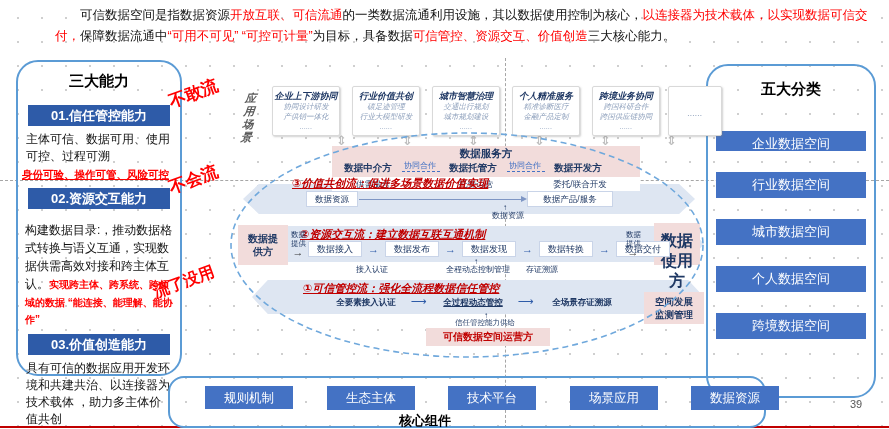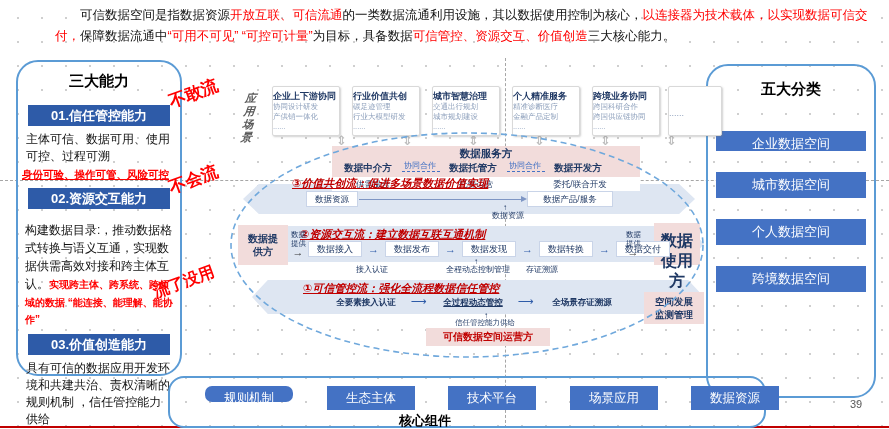--- a/index.html
+++ b/index.html
@@ -18,21 +18,21 @@
   .lp-body { font-size:12px; color:#111; line-height:17px; }
   .lp-note { font-size:10.5px; color:#FF0000; font-weight:bold; line-height:15px; }
   .stamp { color:#FF0000; font-weight:bold; white-space:nowrap; transform:rotate(-20deg); z-index:9; }
   .bluebtn { background:#4472C4; color:#fff; text-align:center; font-size:13px; }
   .band { background:#DEE6F2; clip-path:polygon(0 50%,3.5% 0,96.5% 0,100% 50%,96.5% 100%,3.5% 100%); z-index:2; }
   .flowtitle { color:#C00000; font-weight:bold; font-style:italic; text-decoration:underline; white-space:nowrap; z-index:6; font-size:11px; }
   .pinkbox { background:#F2DCDB; color:#1F3864; font-weight:bold; text-align:center; z-index:4; }
   .stepbox { background:#fff; border:1px solid #C9D4E8; color:#1F3864; text-align:center; z-index:5; font-size:9px; }
   .flow-arrow { color:#2E5BA8; font-size:11px; z-index:5; text-align:center; }
   .scen { background:#fff; border:1px solid #D9D9D9; border-radius:2px; box-shadow:1px 1px 2px rgba(120,120,120,.35);
-    z-index:3; text-align:center; display:flex; flex-direction:column; align-items:flex-start; padding-top:3px; }
+    z-index:3; text-align:center; display:flex; flex-direction:column; align-items:center; padding-top:3px;font-style:italic; }
   .scen-title { font-size:9px; font-weight:bold; color:#1F3864; line-height:12px; white-space:nowrap; }
   .scen-line { font-size:7.5px; color:#8EA0BC; line-height:10px; white-space:nowrap; }
   .udarrow { color:#BFBFBF; font-size:13px; font-weight:bold; z-index:2; }
   .tiny-up { color:#1F3864; font-size:8px; z-index:6; }
   .small-navy { color:#1F3864; z-index:6; }
   .coop { color:#4472C4; font-size:8px; z-index:6; white-space:nowrap; }
   .coop-dash { border-top:1px dashed #4472C4; height:0; z-index:6; }
   .vlabel { font-size:11px; font-weight:bold; font-style:italic; color:#595959; width:14px; line-height:13px;
     word-break:break-all; z-index:3; transform:skewX(-6deg); }
   .bottom-label { font-size:13px; font-weight:bold; color:#000; text-align:center; }
@@ -50,36 +50,37 @@
   <div class="abs intro" style="left:55px;top:5px;width:822px;"><span>可信数据空间是指数据资源</span><span class="red">开放互联、可信流通</span><span>的一类数据流通利用设施，其以数据使用控制为核心，</span><span class="red">以连接器为技术载体，以实现数据可信交付，</span><span>保障数据流通中</span><span class="red">“可用不可见” “可控可计量”</span><span>为目标，具备数据</span><span class="red">可信管控、资源交互、价值创造</span><span>三大核心能力。</span></div>
 
   <div class="abs panel" style="left:16px;top:60px;width:166px;height:316px;">
     <div class="panel-title" style="margin-top:10px;">三大能力</div>
     <div class="hdr" style="margin:14px auto 0;width:142px;height:21px;line-height:21px;">01.信任管控能力</div>
     <div class="lp-body" style="margin:5px 8px 0;">主体可信、数据可用、使用可控、过程可溯</div>
     <div class="lp-note" style="margin:2px 4px 0;text-decoration:underline;">身份可验、操作可管、风险可控</div>
     <div class="hdr" style="margin:6px auto 12px;width:142px;height:21px;line-height:21px;">02.资源交互能力</div>
     <div style="margin:4px 7px 0;line-height:16px;"><span class="lp-body">构建数据目录:，推动数据格式转换与语义互通，实现数据供需高效对接和跨主体互认。</span><span class="lp-note" style="font-size:10px;">实现跨主体、跨系统、跨领域的数据 “能连接、能理解、能协作”</span></div>
     <div class="hdr" style="margin:7px auto 0;width:142px;height:21px;line-height:21px;">03.价值创造能力</div>
-    <div class="lp-body" style="margin:5px 8px 0;">具有可信的数据应用开发环境和共建共治、责权清晰的规则机制 ，信任管控能力供给</div>
+    <div class="lp-body" style="margin:5px 8px 0;">具有可信的数据应用开发环境和共建共治、以连接器为技术载体 ，助力多主体价值共创</div>
   </div>
   <div class="abs stamp" style="left:168px;top:82px;font-size:17px;">不敢流</div>
   <div class="abs stamp" style="left:168px;top:168px;font-size:17px;">不会流</div>
   <div class="abs stamp" style="left:152px;top:272px;font-size:16px;">流了没用</div>
 
   <div class="abs panel" style="left:706px;top:64px;width:170px;height:334px;">
     <div class="panel-title" style="margin-top:14px;">五大分类</div>
     <div class="bluebtn" style="margin:32px auto 0;width:150px;height:20px;line-height:26px;">企业数据空间</div>
+    <div class="bluebtn" style="margin:21px auto 0;width:150px;height:26px;line-height:26px;">行业数据空间</div>
     <div class="bluebtn" style="margin:21px auto 0;width:150px;height:26px;line-height:26px;">城市数据空间</div>
     <div class="bluebtn" style="margin:21px auto 0;width:150px;height:26px;line-height:26px;">个人数据空间</div>
     <div class="bluebtn" style="margin:21px auto 0;width:150px;height:26px;line-height:26px;">跨境数据空间</div>
   </div>
 
   <div class="abs panel" style="left:168px;top:376px;width:598px;height:52px;border-radius:16px;">
-    <div class="bluebtn abs" style="left:35px;top:8px;width:88px;height:16px;line-height:24px;font-size:12.5px;border-radius:7px;">规则机制</div>
+    <div class="bluebtn abs" style="left:35px;top:8px;width:88px;height:23px;line-height:24px;font-size:12.5px;">规则机制</div>
     <div class="bluebtn abs" style="left:157px;top:8px;width:88px;height:24px;line-height:24px;font-size:12.5px;">生态主体</div>
     <div class="bluebtn abs" style="left:278px;top:8px;width:88px;height:24px;line-height:24px;font-size:12.5px;">技术平台</div>
     <div class="bluebtn abs" style="left:400px;top:8px;width:88px;height:24px;line-height:24px;font-size:12.5px;">场景应用</div>
     <div class="bluebtn abs" style="left:521px;top:8px;width:88px;height:24px;line-height:24px;font-size:12.5px;">数据资源</div>
     <div class="bottom-label abs" style="left:180px;top:34px;width:150px;">核心组件</div>
   </div>
   <div class="abs pagenum" style="left:850px;top:398px;">39</div>
   <div class="abs" style="left:0;top:426px;width:889px;height:2px;background:#C00000;"></div>
 
   <svg class="abs ellipse" style="left:228px;top:130px;" width="478" height="230" viewBox="0 0 478 230">

